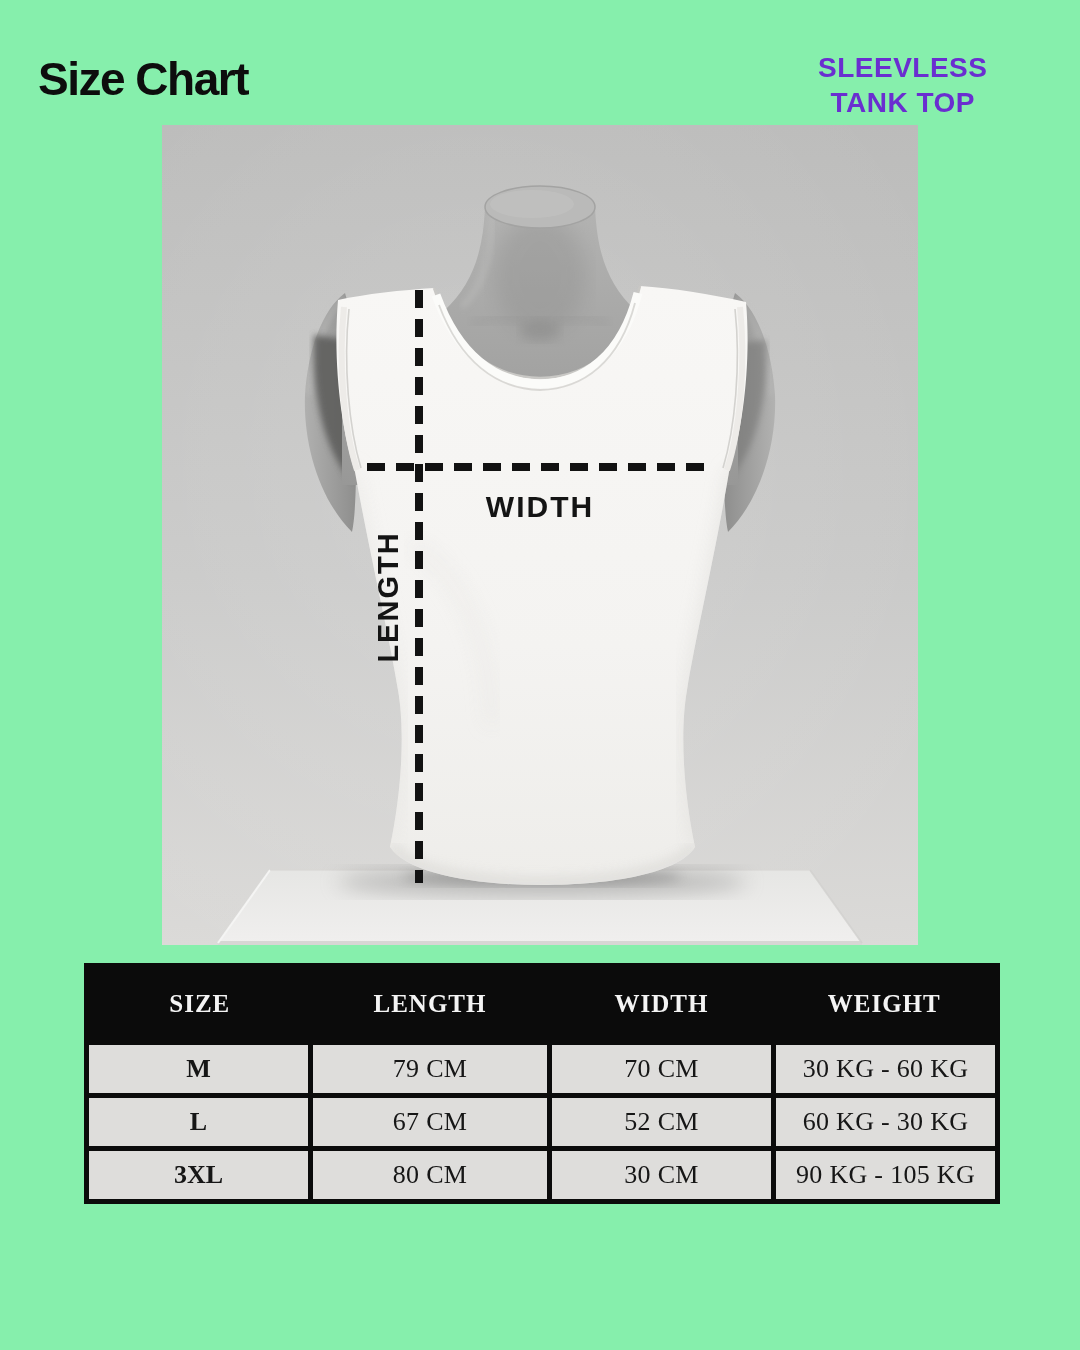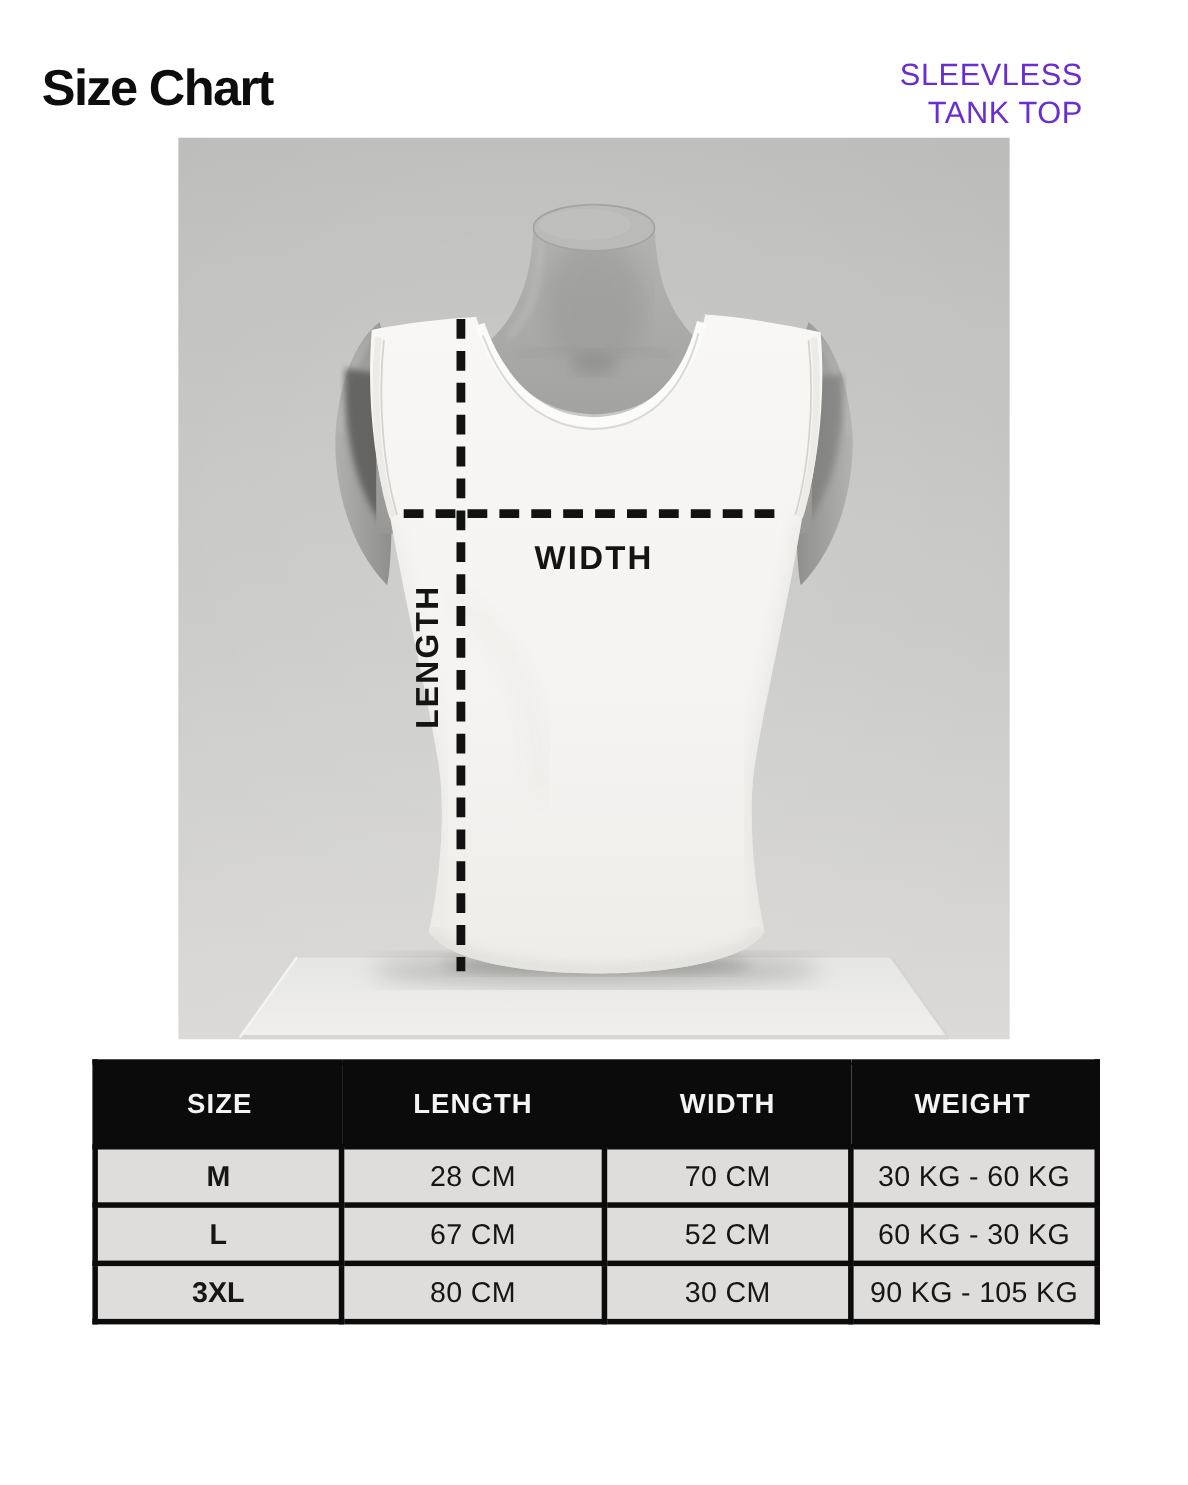--- a/index.html
+++ b/index.html
@@ -3,47 +3,47 @@
 <meta charset="utf-8">
 <style>
   * { margin: 0; padding: 0; box-sizing: border-box; }
   html, body { width: 1080px; height: 1350px; }
   body {
     font-family: "Liberation Sans", "DejaVu Sans", sans-serif;
     background: #e4e3e1;
     position: relative;
     overflow: hidden;
   }
-  .page { position: absolute; left: 0; top: 0; width: 1080px; height: 1350px; background: #ffffff; }
+  .page { position: absolute; left: 0; top: 0; width: 1080px; height: 1350px; background: #86efac; }
 
   .page-title {
     position: absolute; left: 38px; top: 52px;
     font-size: 46px; font-weight: bold; letter-spacing: -1.5px;
     color: #0d0d0d;
   }
   .product-name {
     position: absolute; left: 818px; top: 50px;
-    font-size: 28px; line-height: 35px; font-weight: normal;
-    letter-spacing: 0.5px; color: #6a2ed0; text-align: right;
+    font-size: 28px; line-height: 35px; font-weight: bold;
+    letter-spacing: 0.5px; color: #6a2ed0; text-align: center;
     white-space: nowrap;
   }
 
   .photo {
     position: absolute; left: 162px; top: 125px;
     width: 756px; height: 820px;
   }
   .photo svg { display: block; width: 756px; height: 820px; }
   .diagram-label {
     font-family: "Liberation Sans", "DejaVu Sans", sans-serif;
     font-weight: bold;
     fill: #141414;
   }
 
   .size-table-wrap {
-    position: absolute; left: 84px; top: 963px; width: 833px;
+    position: absolute; left: 84px; top: 963px; width: 833px; font-family: Liberation Serif, serif;
   }
   table.size-table {
     width: 911px;
     border-collapse: collapse;
     table-layout: fixed;
   }
   table.size-table col.c1 { width: 224px; }
   table.size-table col.c2 { width: 239px; }
   table.size-table col.c3 { width: 224px; }
   table.size-table col.c4 { width: 224px; }
@@ -200,21 +200,21 @@
         <tr>
           <th>SIZE</th>
           <th>LENGTH</th>
           <th>WIDTH</th>
           <th>WEIGHT</th>
         </tr>
       </thead>
       <tbody id="size-table-body">
           <tr>
             <th>M</th>
-            <td>28 CM</td>
+            <td>79 CM</td>
             <td>70 CM</td>
             <td>30 KG - 60 KG</td>
           </tr>
           <tr>
             <th>L</th>
             <td>67 CM</td>
             <td>52 CM</td>
             <td>60 KG - 30 KG</td>
           </tr>
           <tr>

